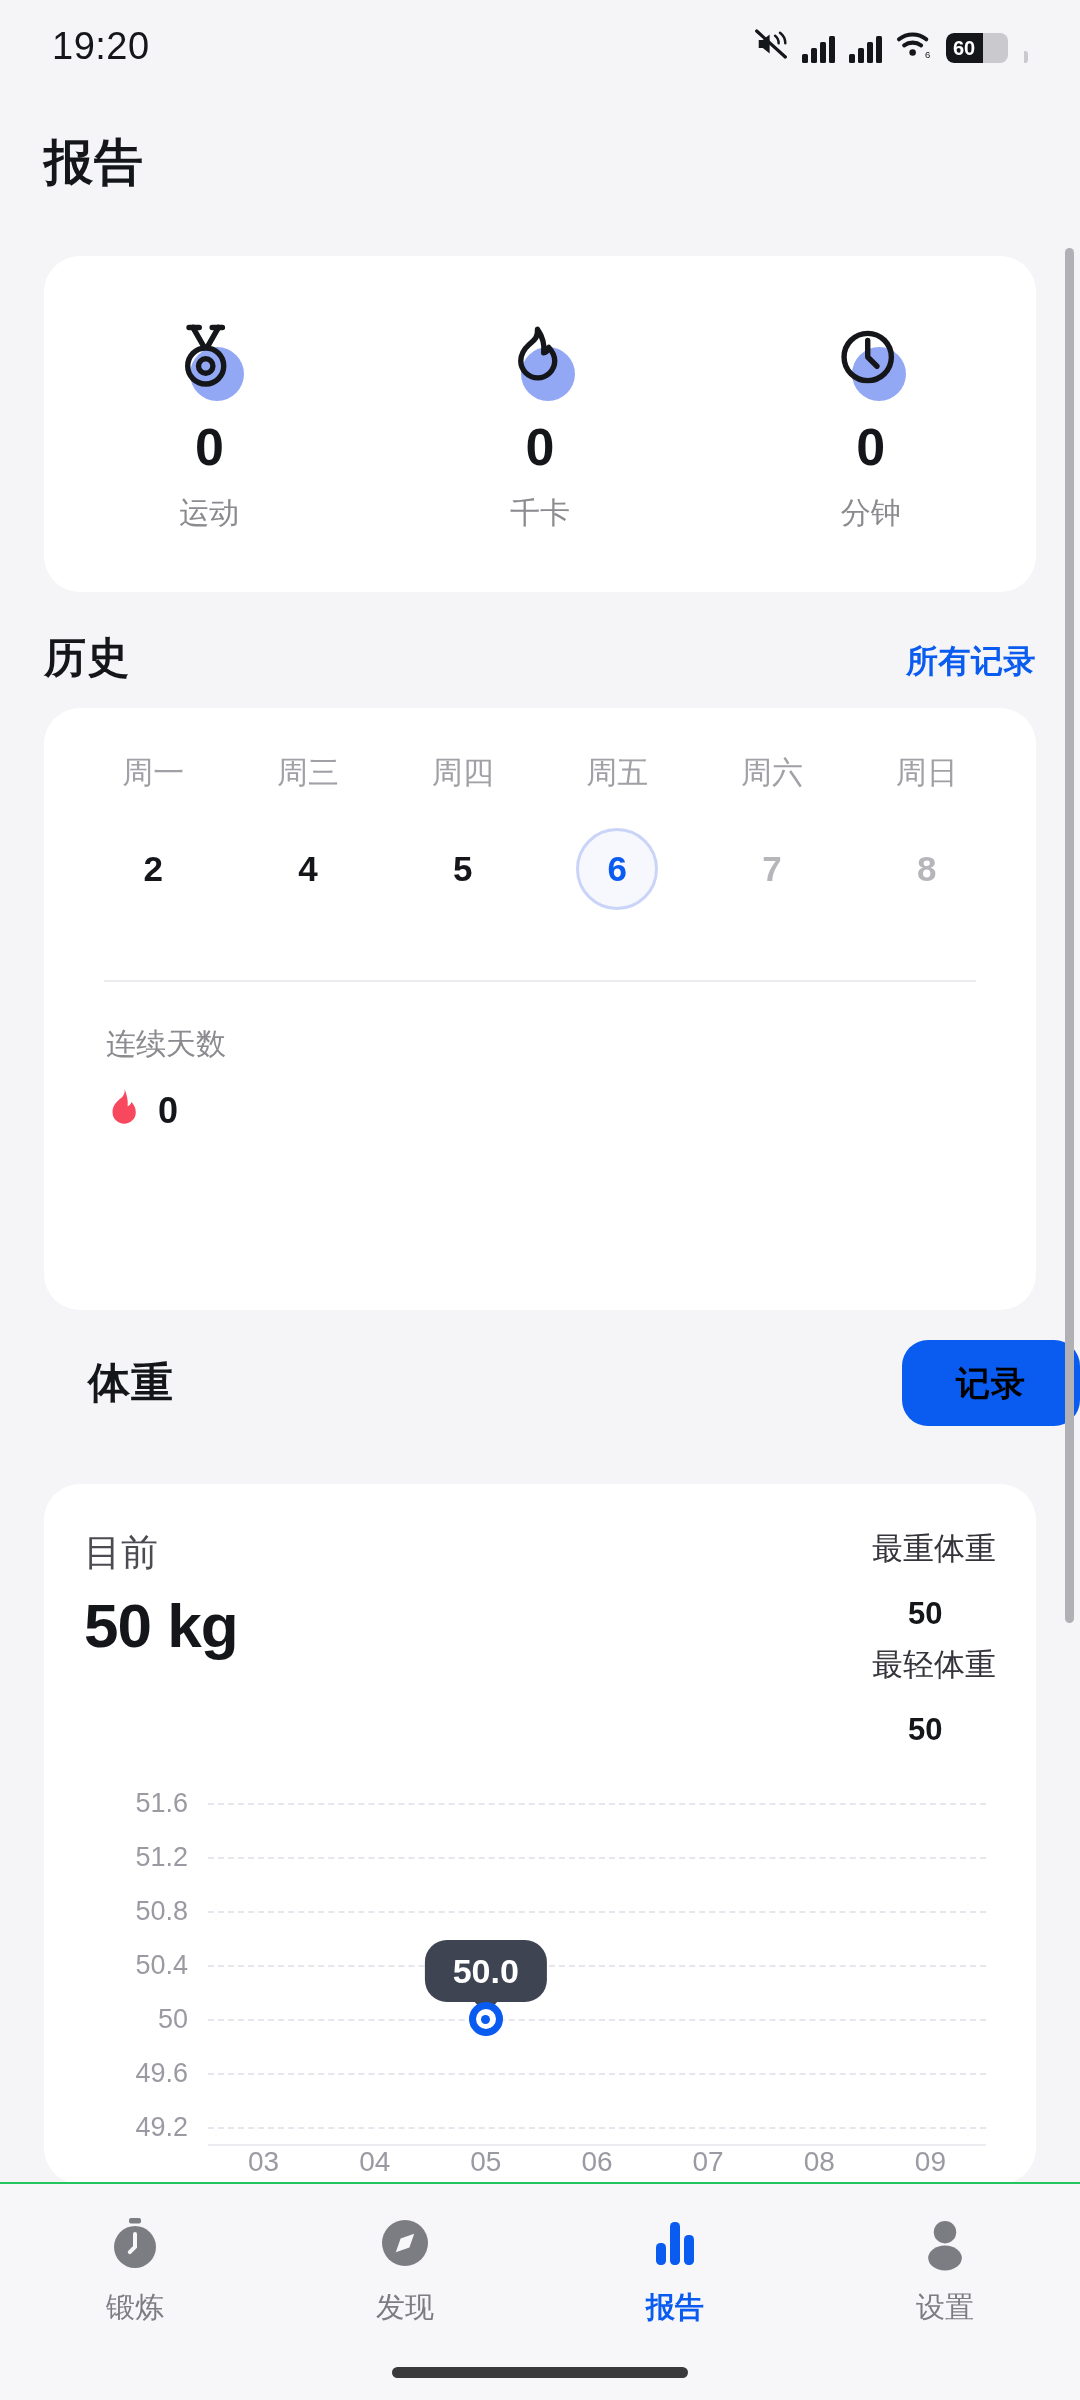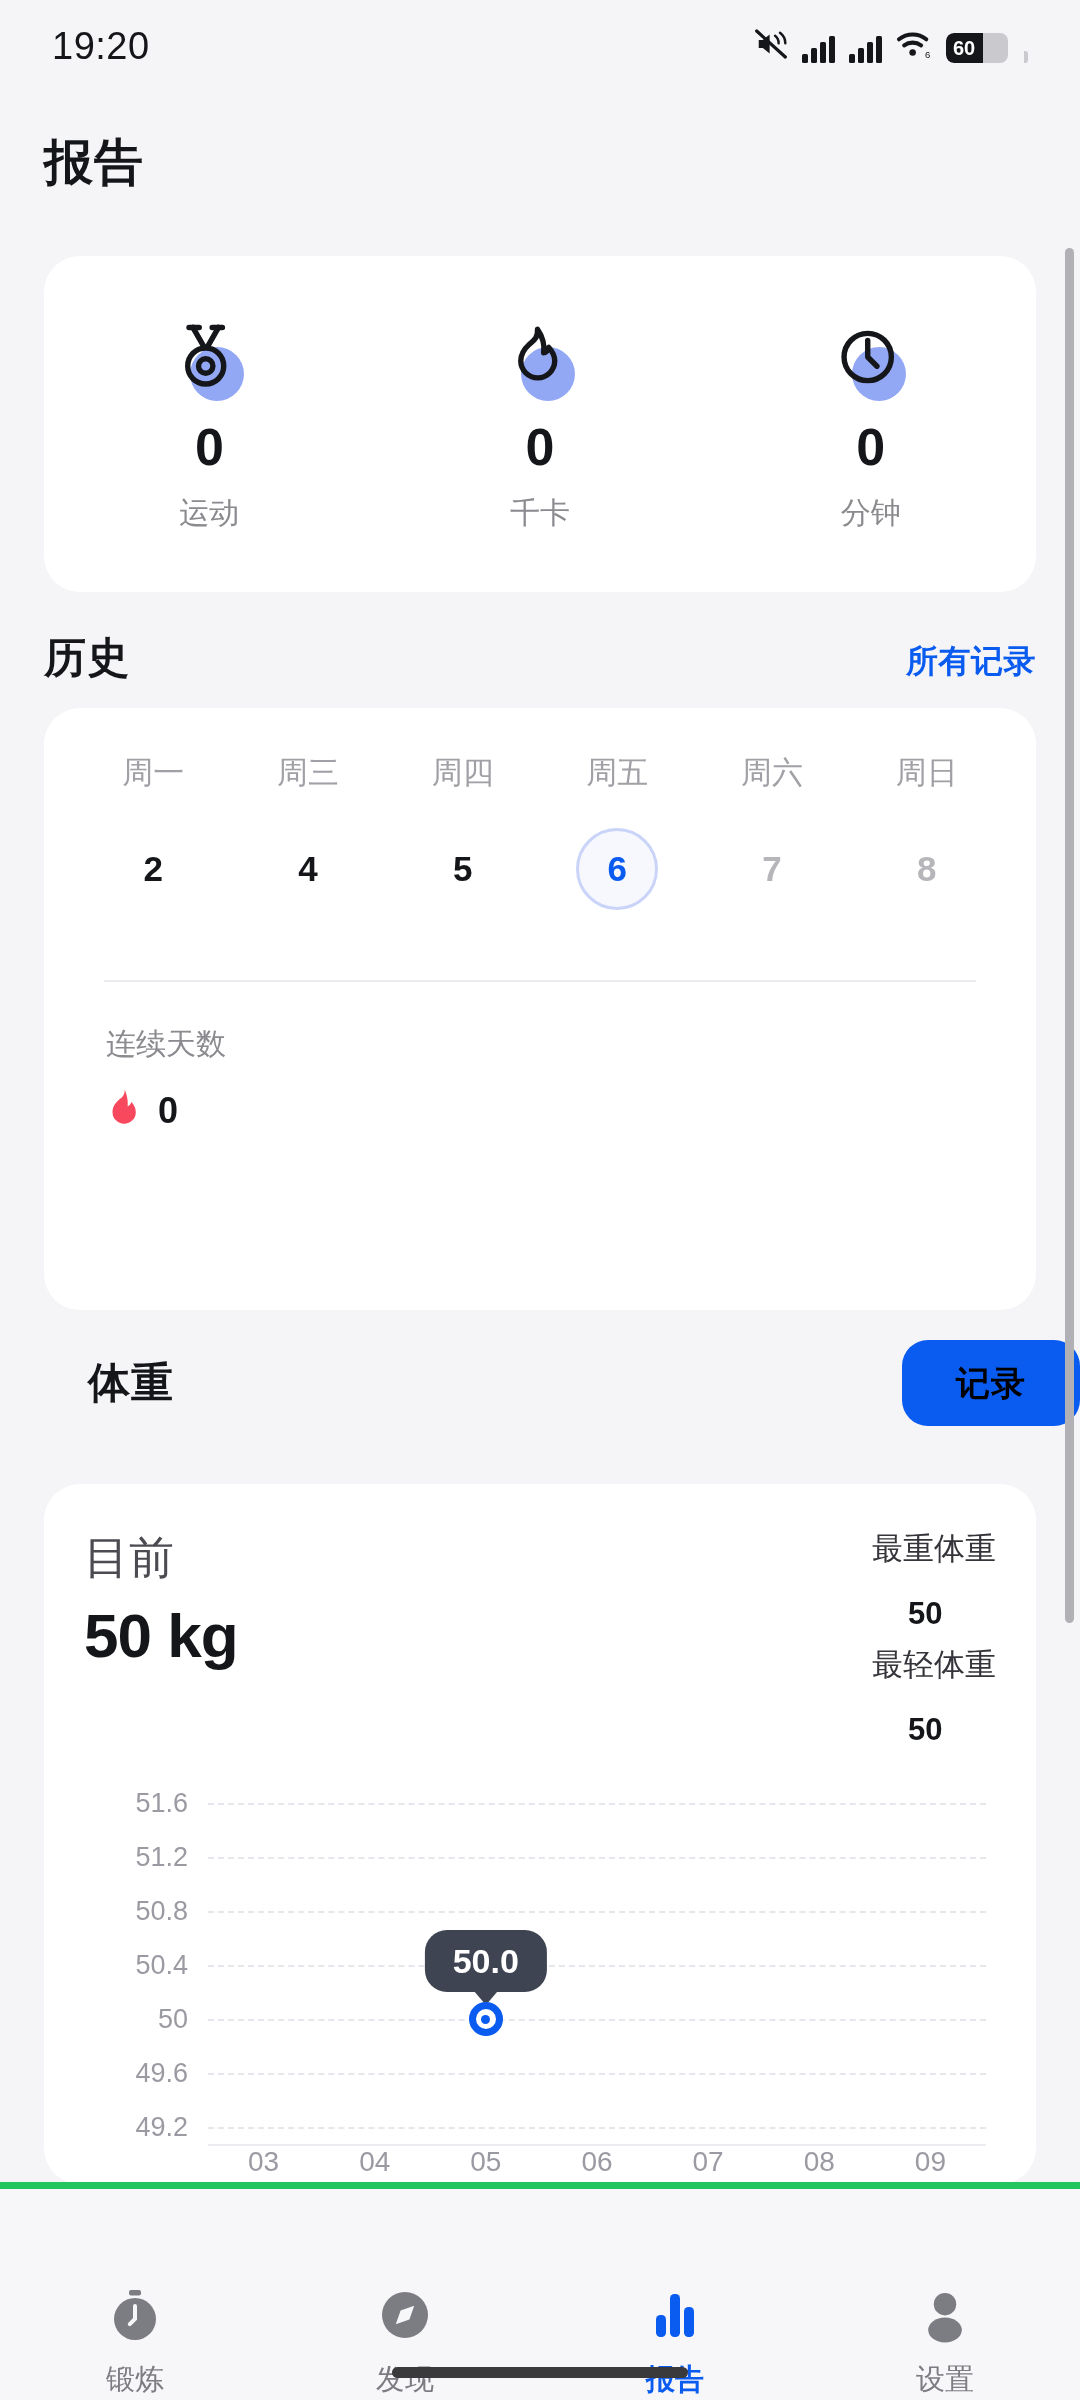--- a/index.html
+++ b/index.html
@@ -97,21 +97,21 @@
   #weight-head { top: 1340px; align-items: center; margin-left: 44px; }
   .record-btn {
     background: #0a5bf0; color: #000000; border: none; border-radius: 26px;
     font-family: Liberation Sans, sans-serif;
     font-size: 34px; font-weight: 700; letter-spacing: 1px;
     padding: 26px 54px; line-height: 1;
   }
 
   #weight-card { top: 1484px; height: 700px; padding: 44px 40px 0 40px; overflow: hidden; }
   .weight-top { display: flex; justify-content: space-between; align-items: flex-start; }
-  .w-current-label { font-size: 45px; color: #4b4b52; }
+  .w-current-label { font-size: 37px; color: #4b4b52; }
   .w-current-value { font-size: 62px; font-weight: 700; color: #15161a; margin-top: 12px; letter-spacing: -1px; }
   .w-minmax { text-align: right; }
   .w-mm-row { display: flex; justify-content: flex-end; align-items: center; gap: 26px; margin-bottom: 12px; flex-direction: column; }
   .w-mm-label { font-size: 31px; color: #34343a; }
   .w-mm-value { font-size: 31px; font-weight: 700; color: #15161a; min-width: 52px; text-align: left; }
 
   
   .chart { position: relative; margin-top: 38px; height: 400px; }
   .y-labels { position: absolute; left: 0; top: 0; width: 104px; height: 330px; }
   .y-lab {
@@ -148,22 +148,22 @@
 
   
   .scrollbar {
     position: absolute; right: 6px; top: 248px; width: 9px; height: 1375px;
     background: #b0b0b5; border-radius: 5px;
   }
 
   
   .bottomnav {
     position: absolute; left: 0; bottom: 0; width: 1080px; height: 218px;
-    background: #f7f7f9; border-top: 7px solid #22c55e;
-    display: flex; align-items: flex-end; padding-top: 28px;
+    background: #f7f7f9; border-top: 2px solid #22c55e;
+    display: flex; align-items: flex-start; padding-top: 28px;
   }
   .nav-item { flex: 1; display: flex; flex-direction: column; align-items: center; }
   .nav-icon { width: 62px; height: 62px; display: flex; align-items: center; justify-content: center; }
   .nav-label { font-size: 29px; color: #7c7c83; margin-top: 14px; }
   .nav-item.active .nav-label { color: #0a5bf0; font-weight: 700; }
   .home-indicator {
     position: absolute; left: 50%; transform: translateX(-50%); bottom: 22px;
     width: 296px; height: 11px; border-radius: 6px; background: #3a3a3c;
   }
 </style>
@@ -337,21 +337,21 @@
       <div class="grid">
         <div class="grid-line" style="top:5px"></div>
         <div class="grid-line" style="top:59px"></div>
         <div class="grid-line" style="top:113px"></div>
         <div class="grid-line" style="top:167px"></div>
         <div class="grid-line" style="top:221px"></div>
         <div class="grid-line" style="top:275px"></div>
         <div class="grid-line" style="top:329px"></div>
         <div class="axis-line"></div>
 
-        <div class="tooltip" style="left:35.7%; top:194px">50.0</div>
+        <div class="tooltip" style="left:35.7%; top:204px">50.0</div>
         <div class="datapoint" style="left:35.7%; top:221px"></div>
       </div>
 
       <div class="x-labels">
         <span class="x-lab">03</span>
         <span class="x-lab">04</span>
         <span class="x-lab">05</span>
         <span class="x-lab">06</span>
         <span class="x-lab">07</span>
         <span class="x-lab">08</span>

